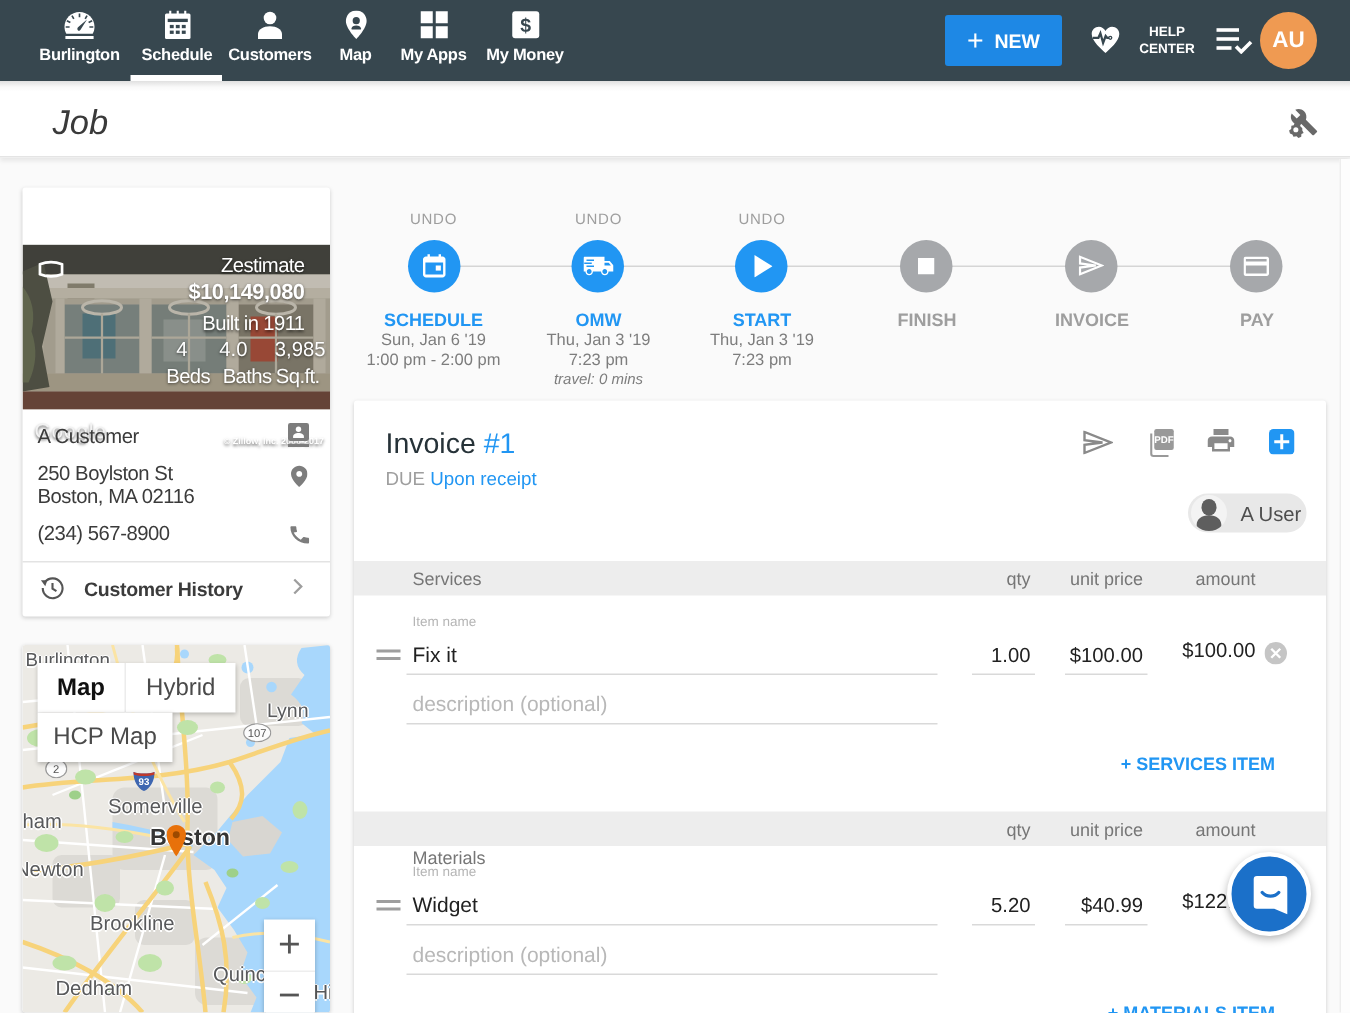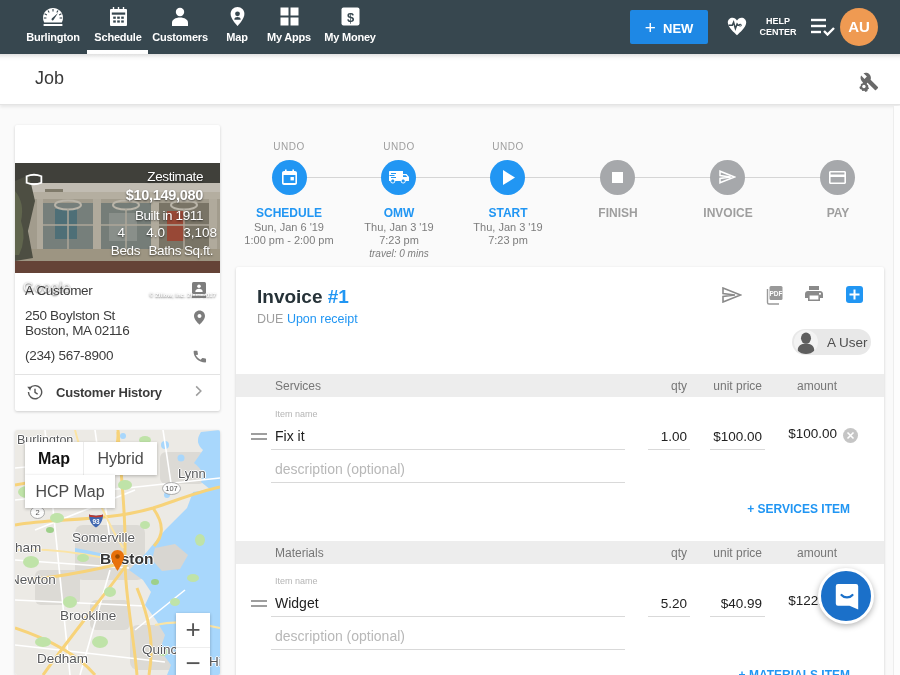--- a/index.html
+++ b/index.html
@@ -17,21 +17,21 @@
   border-radius:2px; color:#fff; font-size:13px; font-weight:bold; text-align:center; line-height:34px; }
 #avatar { position:absolute; left:840px; top:8px; width:38px; height:38px; border-radius:50%;
   background:#ef9a52; color:#fff; font-size:15px; font-weight:bold; text-align:center; line-height:38px; }
 #helpcenter { position:absolute; left:752px; top:16px; width:52px; color:#fff; font-size:9px;
   font-weight:bold; text-align:center; line-height:11px; }
 
 
 #jobhdr { position:absolute; left:0; top:54px; width:900px; height:51px;
   background:linear-gradient(180deg,#e0e0e0 0,#f9f9f9 4px,#fff 7px);
   border-bottom:1px solid #e4e4e4; box-shadow:0 2px 3px rgba(0,0,0,0.08); }
-#jobhdr h1 { position:absolute; left:35px; top:14px; font-size:18px; font-weight:normal; color:#3a3a3a; }
+#jobhdr h1 { position:absolute; left:35px; top:14px; font-size:23px; font-weight:normal; color:#3a3a3a;font-style:italic; }
 
 
 .card { position:absolute; background:#fff; border-radius:2px; box-shadow:0 1px 3px rgba(0,0,0,0.18); }
 
 
 #custcard { left:15px; top:125px; width:205px; height:286px; }
 #custhdr { position:absolute; left:0; top:0; width:205px; height:38px; }
 #custhdr .t { position:absolute; left:32px; top:13px; font-size:13.5px; font-weight:bold; color:#252525; letter-spacing:-0.3px; }
 #photo { position:absolute; left:0; top:38px; width:205px; height:138px; overflow:hidden; }
 .ph-ov { position:absolute; color:#fff; text-shadow:0 1px 2px rgba(0,0,0,0.6); }
@@ -203,21 +203,21 @@
       <rect width="205" height="110" fill="rgba(48,46,42,0.22)"></rect>
     </svg>
     <svg class="abs" style="left:10px;top:10px;" width="18" height="13" viewBox="0 0 22 15">
         <path fill="none" stroke="#fff" stroke-width="2.2" d="M2 3.5 C7.5 1.3 14.5 1.3 20 3.5 V11.5 C14.5 13.7 7.5 13.7 2 11.5 z"></path>
       </svg>
     <div class="ph-ov" style="right:17px;top:6px;font-size:13.5px;letter-spacing:-0.4px;">Zestimate</div>
     <div class="ph-ov" style="right:17px;top:24px;font-size:14.5px;font-weight:bold;letter-spacing:-0.3px;">$10,149,080</div>
     <div class="ph-ov" style="right:17px;top:45px;font-size:13.5px;letter-spacing:-0.4px;">Built in 1911</div>
     <div class="ph-ov" style="right:95px;top:62px;font-size:13.5px;">4</div>
     <div class="ph-ov" style="right:55px;top:62px;font-size:13.5px;">4.0</div>
-    <div class="ph-ov" style="right:3px;top:62px;font-size:13.5px;">3,108</div>
+    <div class="ph-ov" style="right:3px;top:62px;font-size:13.5px;">3,985</div>
     <div class="ph-ov" style="right:80px;top:80px;font-size:13.5px;letter-spacing:-0.4px;">Beds</div>
     <div class="ph-ov" style="right:39px;top:80px;font-size:13.5px;letter-spacing:-0.4px;">Baths</div>
     <div class="ph-ov" style="right:7px;top:80px;font-size:13.5px;letter-spacing:-0.4px;">Sq.ft.</div>
     <div class="ph-ov" style="left:8px;bottom:6px;font-size:14px;color:#f2f2f2;letter-spacing:0.5px;">Google</div>
     <div class="ph-ov" style="right:4px;bottom:3px;font-size:6px;font-weight:bold;">© Zillow, Inc. 2006-2017</div>
   </div>
   <div class="crow" style="top:158px;">A Customer</div>
   <svg class="cico" style="top:157px;right:14px;" width="14" height="16" viewBox="0 0 14 16">
       <rect x="0" y="0" width="14" height="12" rx="1.5" fill="#7d7d7d"></rect>
       <circle cx="7" cy="4.2" r="1.8" fill="#fff"></circle>
@@ -397,21 +397,21 @@
   <div class="tl-name blue" style="left:453px;">START</div>
   <div class="tl-name" style="left:563px;color:#9e9e9e;">FINISH</div>
   <div class="tl-name" style="left:673px;color:#9e9e9e;">INVOICE</div>
   <div class="tl-name" style="left:783px;color:#9e9e9e;">PAY</div>
   <div class="tl-date" style="left:224px;top:221px;">Sun, Jan 6 '19<br>1:00 pm - 2:00 pm</div>
   <div class="tl-date" style="left:334px;top:221px;">Thu, Jan 3 '19<br>7:23 pm<br><i style="font-size:10px;">travel: 0 mins</i></div>
   <div class="tl-date" style="left:443px;top:221px;">Thu, Jan 3 '19<br>7:23 pm</div>
 </div>
 
 <div class="card" id="invpanel">
-  <div style="position:absolute;left:21px;top:19px;font-size:19px;font-weight:bold;color:#263238;">Invoice <span class="blue">#1</span></div>
+  <div style="position:absolute;left:21px;top:19px;font-size:19px;font-weight:normal;color:#263238;">Invoice <span class="blue">#1</span></div>
   <div style="position:absolute;left:21px;top:45px;font-size:12.5px;color:#9e9e9e;">DUE <span class="blue">Upon receipt</span></div>
   <svg class="abs" style="left:486px;top:20px;" width="20" height="16" viewBox="0 0 20 16">
       <path fill="none" stroke="#8a8a8a" stroke-width="1.6" d="M1 15 L18.5 8 1 1 1 6.5 13 8 1 9.5 z"></path>
     </svg>
   <svg class="abs" style="left:528px;top:18px;" width="19" height="20" viewBox="0 0 19 20">
       <path fill="none" stroke="#999" stroke-width="1.4" d="M3.5 4 V17.5 C3.5 18.3 4.2 19 5 19 H15"></path>
       <rect x="5.5" y="1" width="13" height="14" rx="1.5" fill="#999"></rect>
       <text x="12" y="10.5" font-size="6.5" font-weight="bold" text-anchor="middle" fill="#fff" font-family="Liberation Sans">PDF</text>
     </svg>
   <svg class="abs" style="left:569px;top:19px;" width="18" height="17" viewBox="0 0 18 17">
@@ -453,21 +453,21 @@
   <div style="position:absolute;right:47px;top:159px;font-size:13.5px;color:#212121;">$100.00</div>
   <svg class="abs" style="right:26px;top:161px;" width="15" height="15" viewBox="0 0 15 15">
       <circle cx="7.5" cy="7.5" r="7.5" fill="#c5c5c5"></circle>
       <path stroke="#fff" stroke-width="1.6" d="M4.5 4.5 l6 6 M10.5 4.5 l-6 6"></path>
     </svg>
   <div style="position:absolute;left:39px;top:194px;font-size:14px;color:#b8b8b8;">description (optional)</div>
   <div class="inp-line" style="left:35px;top:190px;width:354px;height:26px;"></div>
   <div style="position:absolute;right:34px;top:235px;font-size:12px;font-weight:bold;" class="blue">+ SERVICES ITEM</div>
 
   <div class="thead" style="top:274px;">
-    <span style="left:39px;">Materials</span>
+    <span style="left:39px;margin-top:19px;">Materials</span>
     <span style="right:197px;">qty</span>
     <span style="right:122px;">unit price</span>
     <span style="right:47px;">amount</span>
   </div>
   <div style="position:absolute;left:39px;top:309px;font-size:9px;color:#b5b5b5;">Item name</div>
   <div style="position:absolute;left:15px;top:333px;width:16px;border-top:2px solid #9e9e9e;"></div>
   <div style="position:absolute;left:15px;top:338px;width:16px;border-top:2px solid #9e9e9e;"></div>
   <div style="position:absolute;left:39px;top:328px;font-size:14px;color:#212121;">Widget</div>
   <div class="inp-line" style="left:35px;top:324px;width:354px;height:26px;"></div>
   <div style="position:absolute;right:197px;top:329px;font-size:13.5px;color:#212121;">5.20</div>

